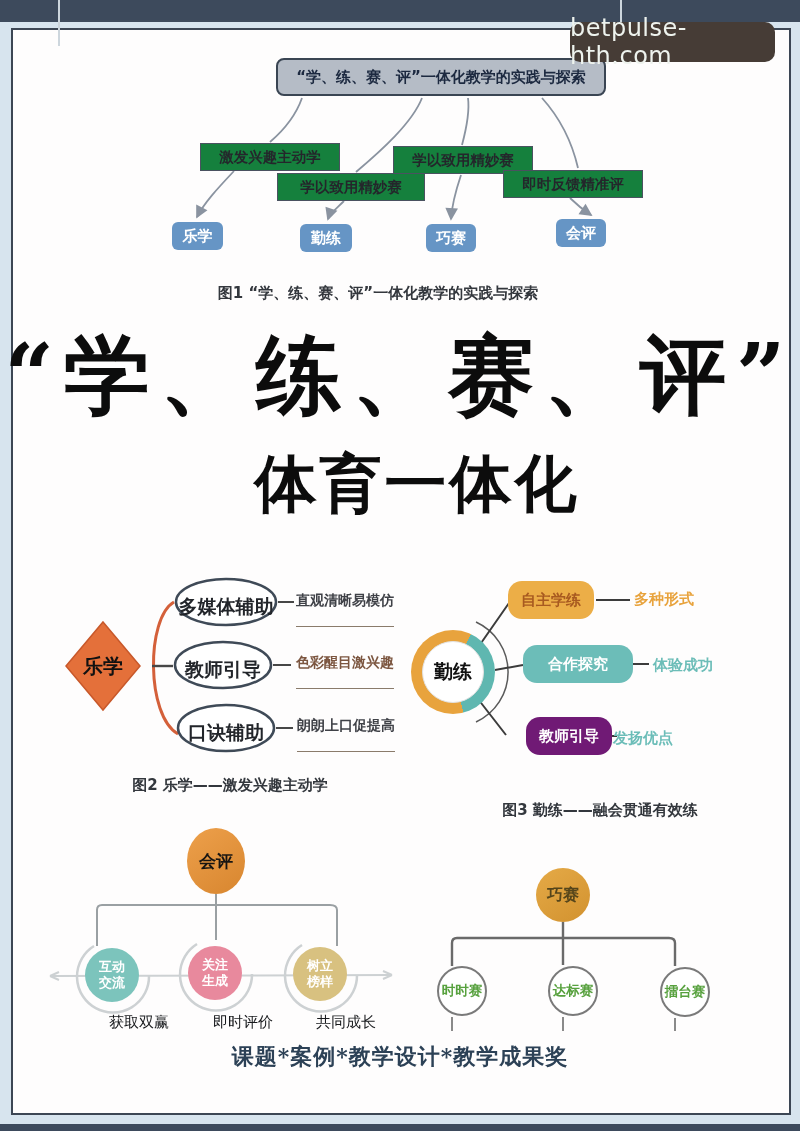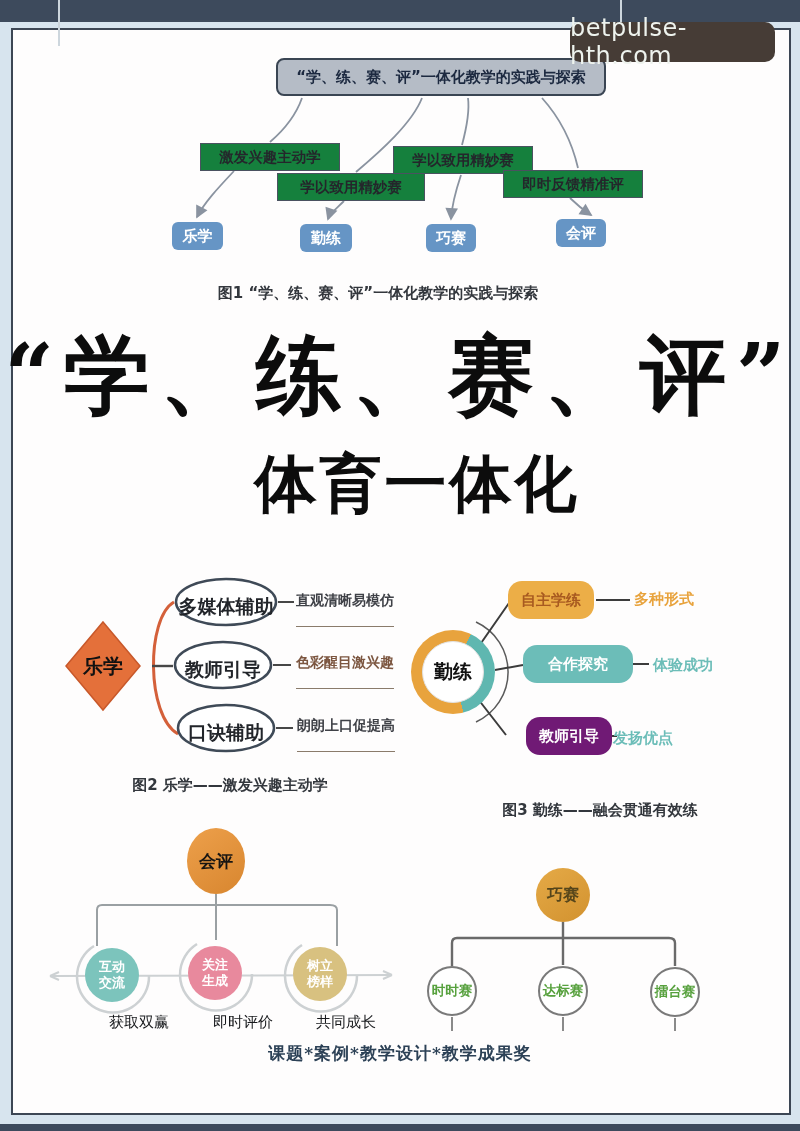--- a/index.html
+++ b/index.html
@@ -80,27 +80,27 @@
   .f4-desc{position:absolute;width:80px;text-align:center;font-weight:normal;font-size:15px;color:#17191c;}
   .f4-d1{left:99px;top:1013px;}
   .f4-d2{left:203px;top:1013px;}
   .f4-d3{left:306px;top:1013px;}
   
   .f5-center{left:536px;top:868px;width:54px;height:54px;border-radius:50%;
              background:linear-gradient(145deg,#e5aa47,#d2922f);display:flex;align-items:center;
              justify-content:center;font-weight:bold;font-size:16px;color:#55451b;}
   .f5-circle{position:absolute;width:50px;height:50px;border-radius:50%;background:#fff;
              border:2px solid #7a7a7a;display:flex;align-items:center;justify-content:center;
-             font-weight:bold;font-size:13.5px;color:#57a13e;box-sizing:border-box;}
+             font-weight:bold;font-size:13.5px;color:#57a13e;box-sizing:border-box;margin-left:10px;}
   .f5-c1{left:427px;top:966px;}
   .f5-c2{left:538px;top:966px;}
   .f5-c3{left:650px;top:967px;}
   
   .footer{left:0;top:1042px;width:800px;text-align:center;font-family:"DejaVu Serif","Liberation Serif",serif;
-          font-weight:bold;font-size:17px;color:#2c4156;letter-spacing:1px;}
+          font-weight:bold;font-size:22px;color:#2c4156;letter-spacing:1px;}
 </style>
 </head>
 <body>
 
 <div class="canvas">
 
   <div class="abs page"></div>
   <div class="abs topbar"></div>
   <div class="abs bottombar"></div>
   <div class="abs vline1"></div>

